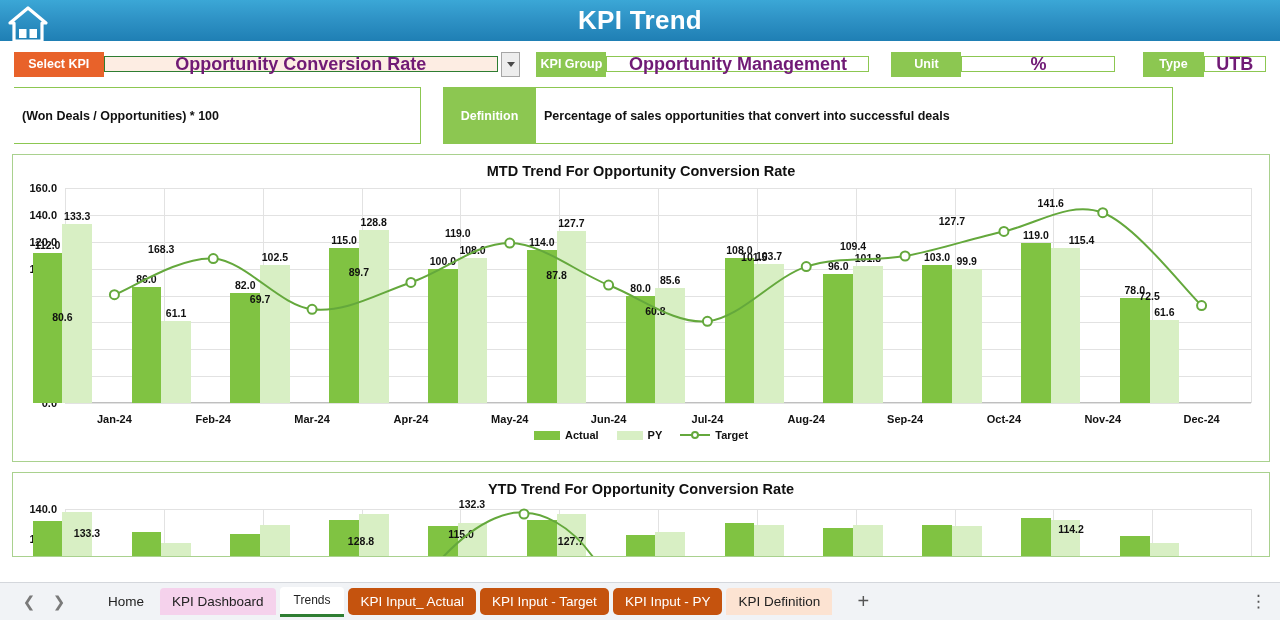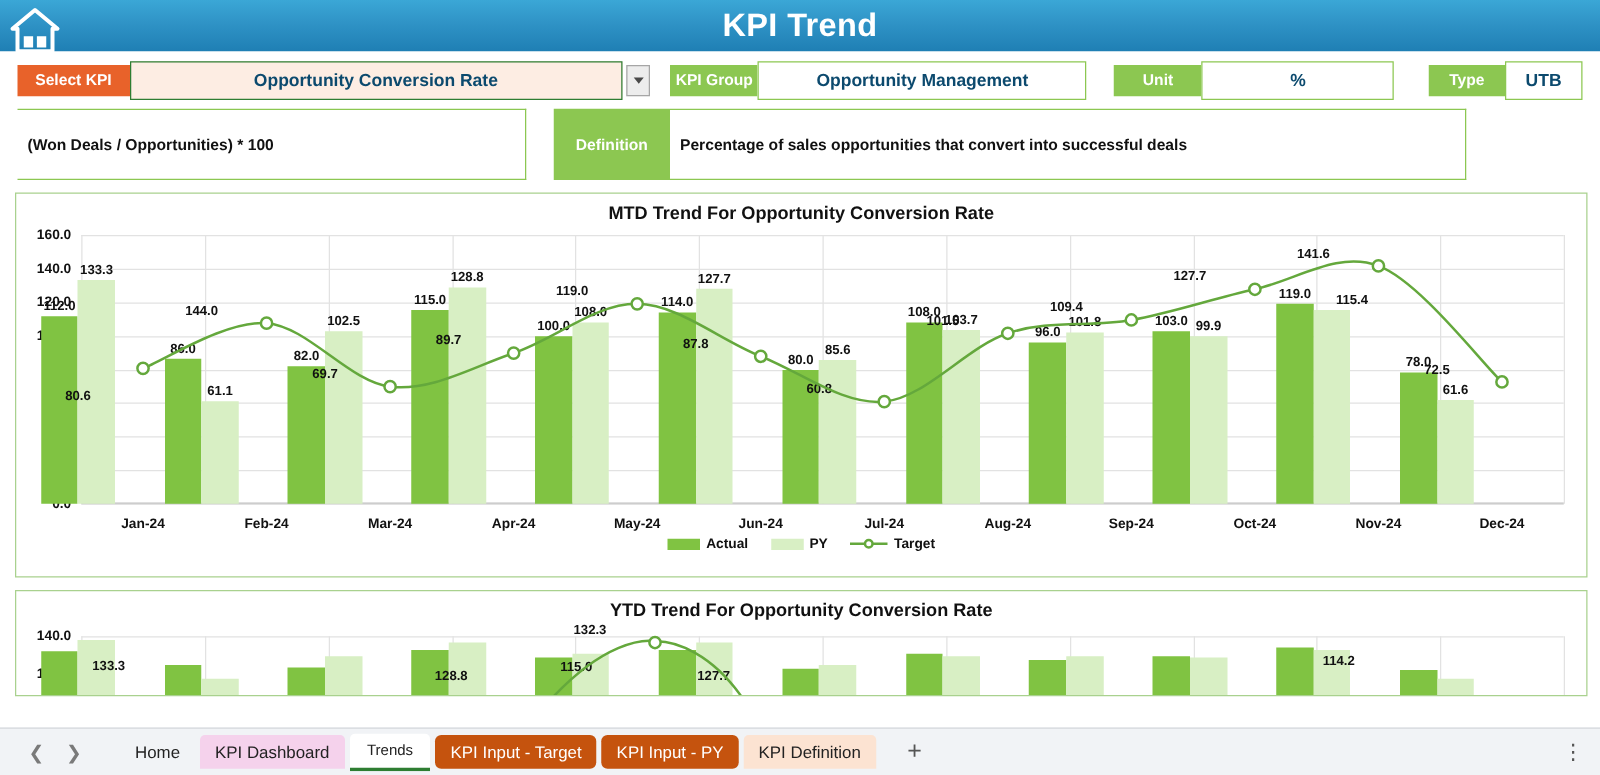--- a/index.html
+++ b/index.html
@@ -36,23 +36,23 @@
     width: 1252px;
   }
   .pill-label {
     color: #ffffff; font-size: 12.5px; font-weight: bold;
     display: flex; align-items: center; justify-content: center;
     height: 25px;
   }
   .lab-orange { background: #E8622A; }
   .lab-green  { background: #8CC751; }
   .field {
-    height: 31px;
-    display: flex; align-items: center; justify-content: center;
-    font-size: 14px; font-weight: bold; color: #0c4a6e;
+    height: 16px;
+    display: flex; align-items: center; justify-content: center;
+    font-size: 18px; font-weight: bold; color: #701a75;
     background: #ffffff;
   }
 
   .sel-kpi-label { width: 92px; }
   .sel-kpi-box {
     width: 405px; background: #FDEDE3;
     border: 1.6px solid #2E7D32; position: relative;
   }
   .dd-btn {
     width: 20px; height: 25px; margin-left: 3px;
@@ -306,21 +306,21 @@
     <div class="grid bars" id="mtd-bars">
         <div class="bar bar-actual" style="left: 19.7667px; width: 29.65px; height: 150.5px;"></div>
         <div class="vlabel" style="left: 34.5917px; top: 50.5px;">112.0</div>
         <div class="bar bar-py" style="left: 49.4167px; width: 29.65px; height: 179.122px;"></div>
         <div class="vlabel" style="left: 64.2417px; top: 21.8781px;">133.3</div>
         <div class="vlabel" style="left: 49.4167px; top: 90.6937px; margin-top: 32px;">80.6</div>
         <div class="bar bar-actual" style="left: 118.6px; width: 29.65px; height: 115.562px;"></div>
         <div class="vlabel" style="left: 133.425px; top: 85.4375px;">86.0</div>
         <div class="bar bar-py" style="left: 148.25px; width: 29.65px; height: 82.1031px;"></div>
         <div class="vlabel" style="left: 163.075px; top: 118.897px;">61.1</div>
-        <div class="vlabel" style="left: 148.25px; top: 54.5469px;">144.0</div>
+        <div class="vlabel" style="left: 148.25px; top: 54.5469px;">168.3</div>
         <div class="bar bar-actual" style="left: 217.433px; width: 29.65px; height: 110.187px;"></div>
         <div class="vlabel" style="left: 232.258px; top: 90.8125px;">82.0</div>
         <div class="bar bar-py" style="left: 247.083px; width: 29.65px; height: 137.734px;"></div>
         <div class="vlabel" style="left: 261.908px; top: 63.2656px;">102.5</div>
         <div class="vlabel" style="left: 247.083px; top: 105.341px;">69.7</div>
         <div class="bar bar-actual" style="left: 316.267px; width: 29.65px; height: 154.531px;"></div>
         <div class="vlabel" style="left: 331.092px; top: 46.4688px;">115.0</div>
         <div class="bar bar-py" style="left: 345.917px; width: 29.65px; height: 173.075px;"></div>
         <div class="vlabel" style="left: 360.742px; top: 27.925px;">128.8</div>
         <div class="vlabel" style="left: 345.917px; top: 78.4656px;">89.7</div>
@@ -478,19 +478,20 @@
 
 <div class="tabbar">
   <div class="navarrows">
     <div class="navarrow">❮</div>
     <div class="navarrow">❯</div>
   </div>
   <div class="tabs" id="sheet-tabs">
       <div class="tab tab-plain">Home</div>
       <div class="tab tab-pink">KPI Dashboard</div>
       <div class="tab tab-active">Trends</div>
+      <div class="tab tab-orange">KPI Input_ Actual</div>
       <div class="tab tab-orange">KPI Input - Target</div>
       <div class="tab tab-orange">KPI Input - PY</div>
       <div class="tab tab-peach">KPI Definition</div>
     </div>
   <div class="tab-add">+</div>
   <div class="tab-kebab">⋮</div>
 </div>
 
 </body></html>

